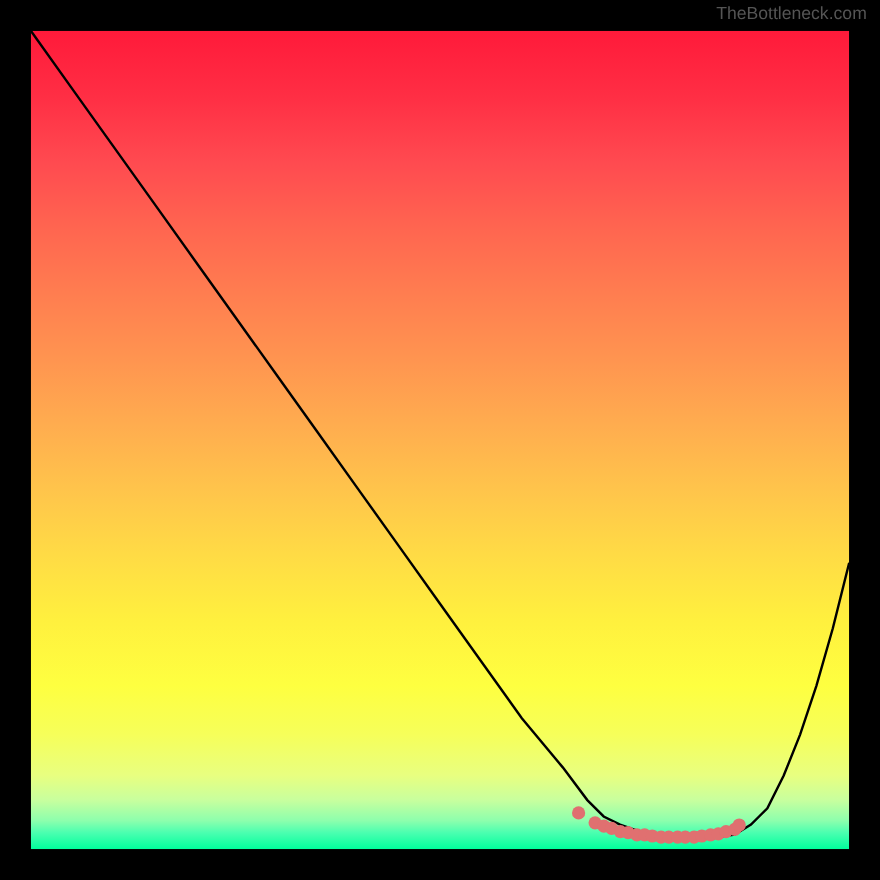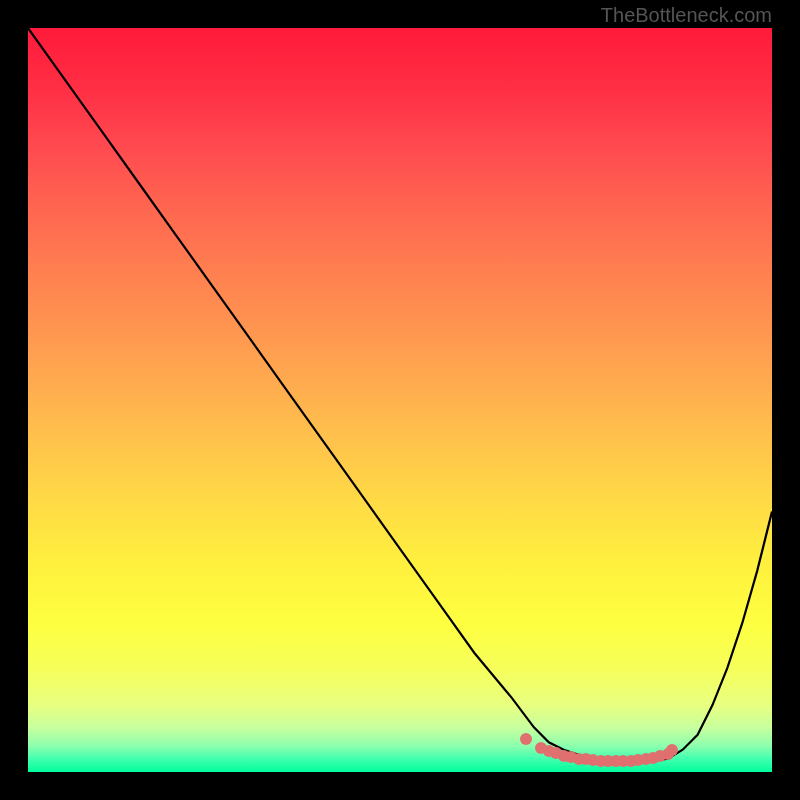--- a/index.html
+++ b/index.html
@@ -6,23 +6,23 @@
   body {
     width: 800px;
     height: 800px;
     background: #000;
     position: relative;
     font-family: Arial, sans-serif;
   }
   .watermark {
     position: absolute;
     top: 4px;
-    right: 28px;
+    right: 12px;
     color: #555;
-    font-size: 20px;
+    font-size: 16px;
     font-weight: 500;
     z-index: 10;
   }
   .plot-area {
     position: absolute;
     top: 28px;
     left: 28px;
     width: 744px;
     height: 744px;
     overflow: hidden;

